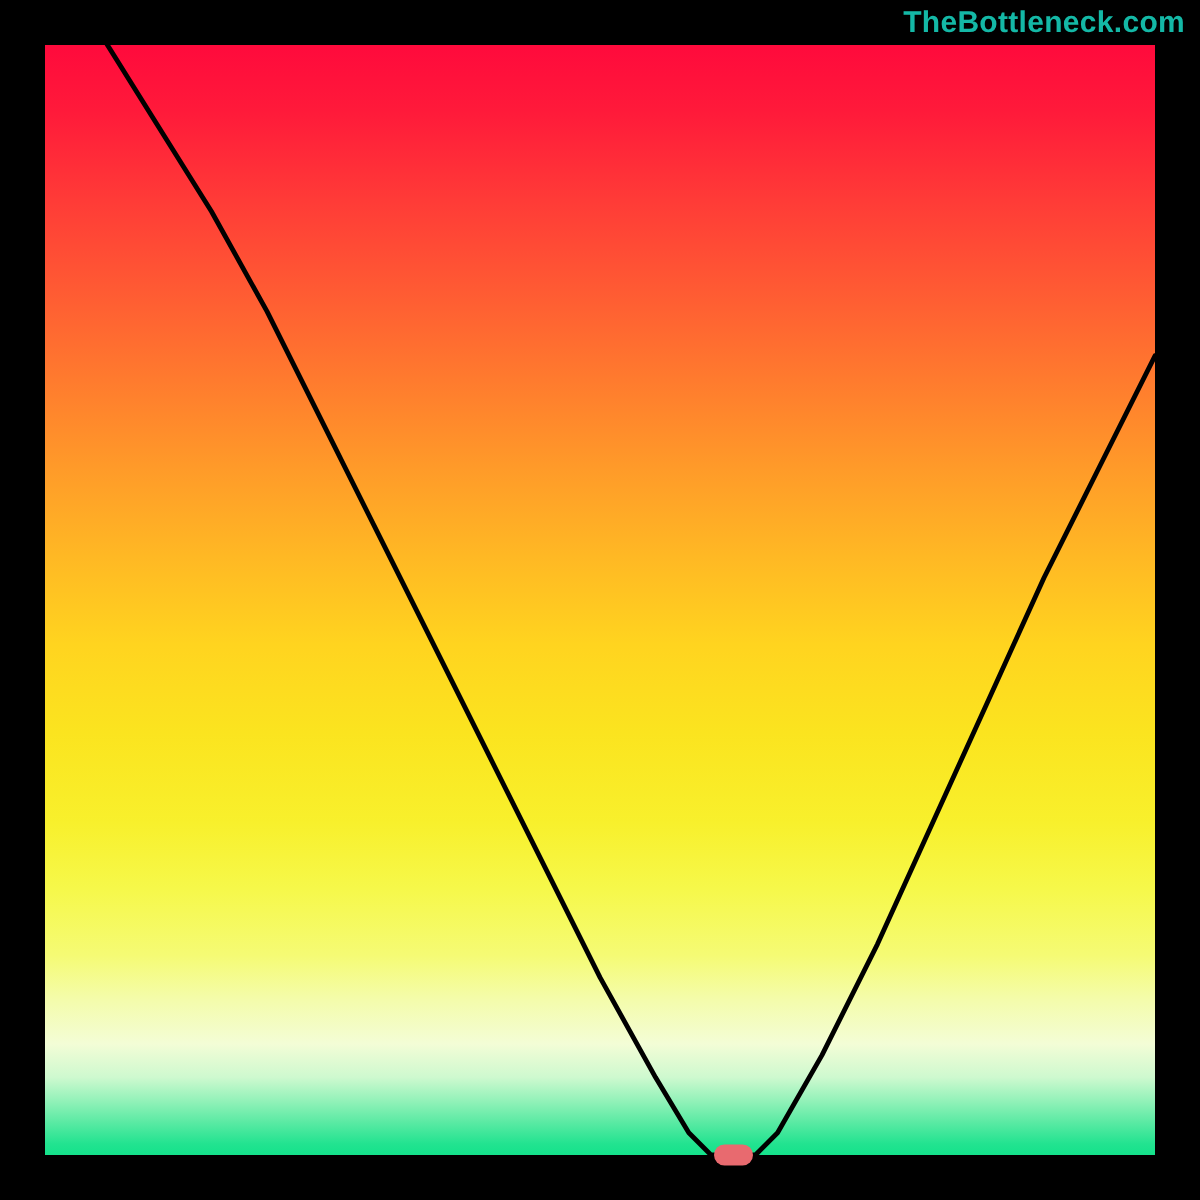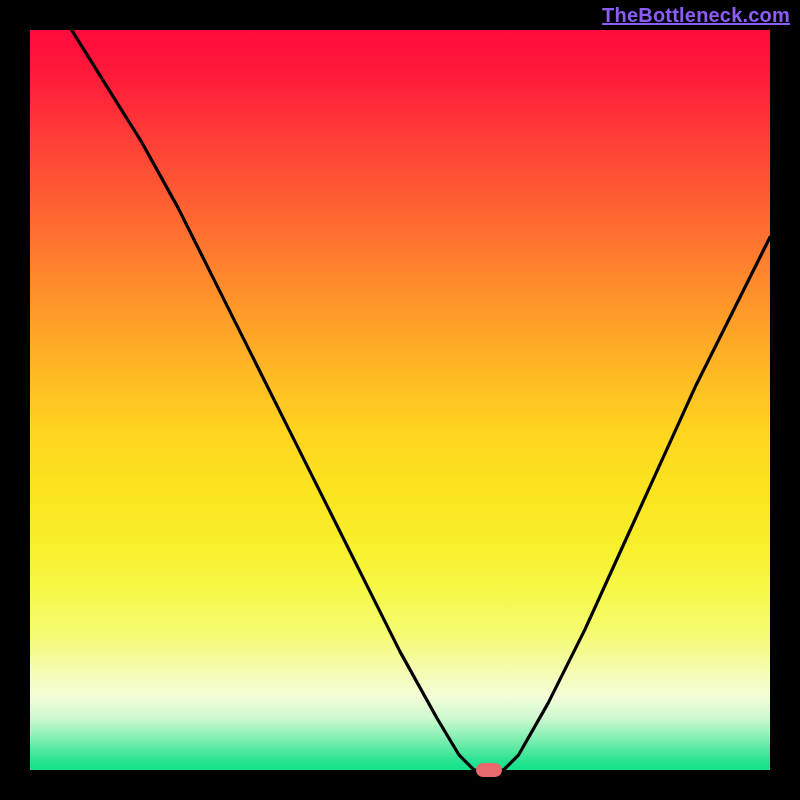--- a/index.html
+++ b/index.html
@@ -60,23 +60,22 @@
     border-radius: 7px;
     transform: translate(-50%, -50%);
   }
   .watermark {
     position: absolute;
     top: 4px;
     right: 10px;
     font-family: Arial, Helvetica, sans-serif;
     font-size: 20px;
     font-weight: 600;
-    color: #8b5cf6;
+    color: #14b8a6;
     letter-spacing: 0.2px;
-    text-decoration: underline;
   }
 </style>
 </head>
 <body>
 
 <div class="frame">
   <div class="plot">
     <svg class="curve" viewBox="0 0 740 740" preserveAspectRatio="none">
       <path id="curve-path" fill="none" stroke="#000" stroke-width="3.2" stroke-linejoin="round" stroke-linecap="round" d="M0.0 -59.2 L37.0 -7.4 L74.0 51.8 L111.0 111.0 L148.0 177.6 L185.0 251.6 L222.0 325.6 L259.0 399.6 L296.0 473.6 L333.0 547.6 L370.0 621.6 L407.0 688.2 L429.2 725.2 L444.0 740.0 L458.8 740.0 L473.6 740.0 L488.4 725.2 L518.0 673.4 L555.0 599.4 L592.0 518.0 L629.0 436.6 L666.0 355.2 L703.0 281.2 L740.0 207.2"></path>
     </svg>

